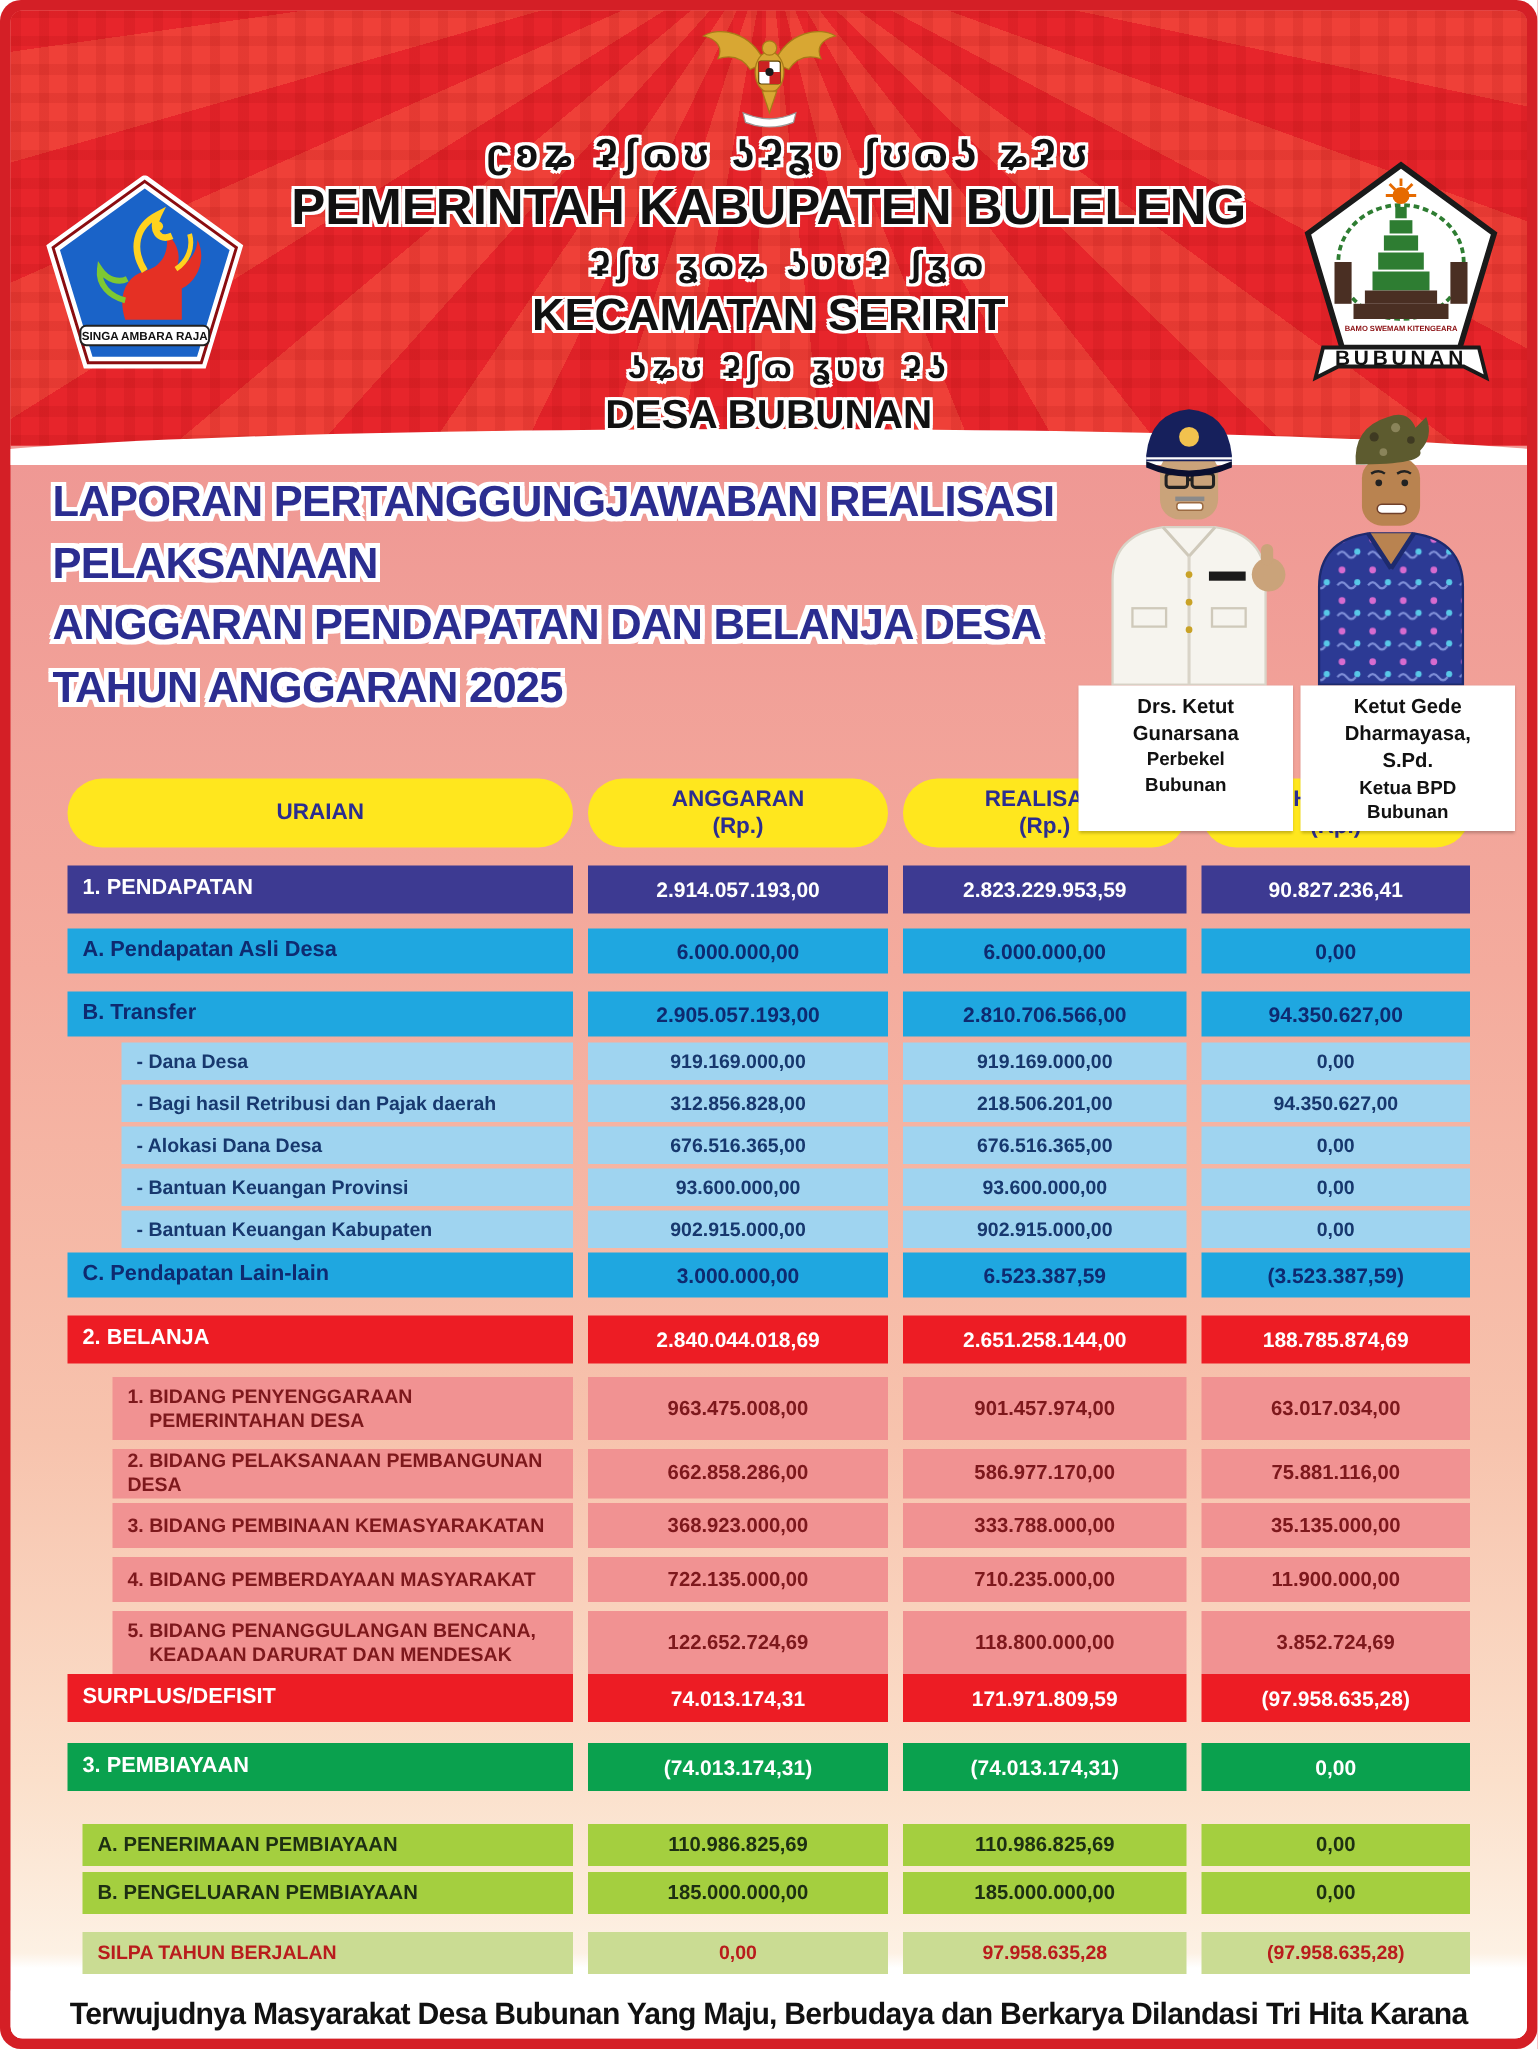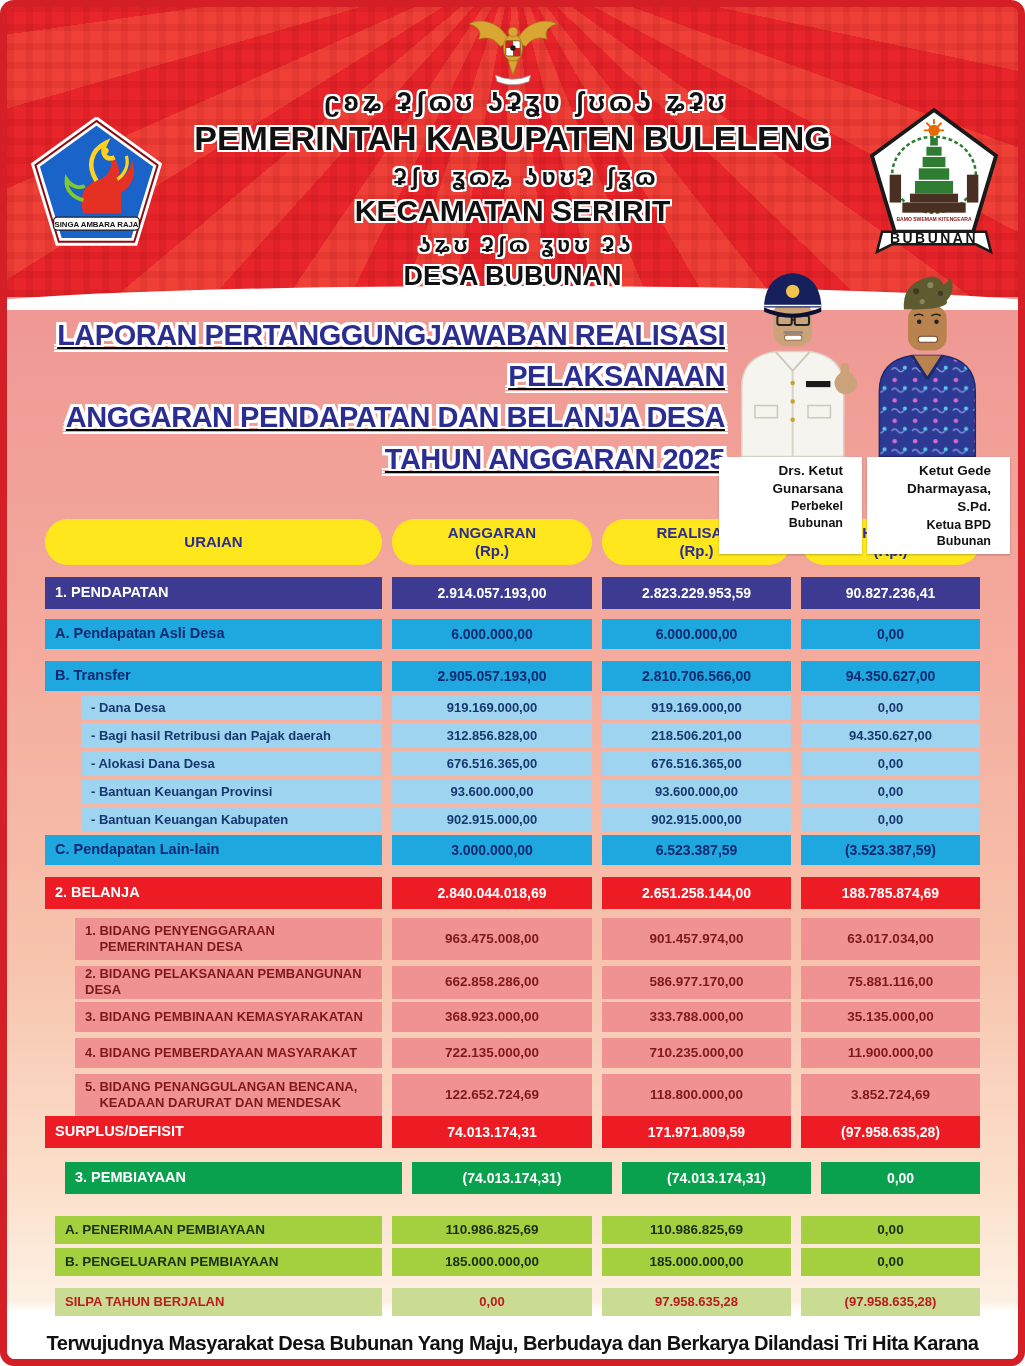--- a/index.html
+++ b/index.html
@@ -19,48 +19,48 @@
     border-radius:50% 50% 50% 50%/100% 100% 0 0;z-index:2;}
   .ow{text-shadow:-2px -2px 0 #fff,2px -2px 0 #fff,-2px 2px 0 #fff,2px 2px 0 #fff,
       -2px 0 0 #fff,2px 0 0 #fff,0 -2px 0 #fff,0 2px 0 #fff;}
   .aksara{color:#111;font-weight:bold;letter-spacing:4px;line-height:1;padding-left:28px;}
   .hline{color:#111;font-weight:bold;letter-spacing:0;line-height:1.05;}
   .garuda{margin-top:4px;}
   .seal{position:absolute;z-index:3;}
   .seal-left{left:22px;top:110px;}
   .seal-right{right:8px;top:98px;}
   
-  .title-zone{position:absolute;top:308px;left:28px;width:690px;text-align:right;z-index:3;text-decoration:underline;}
+  .title-zone{position:absolute;top:308px;left:28px;width:690px;text-align:left;z-index:3;}
   .title-line{color:#2b2d90;font-weight:bold;font-size:29px;line-height:1.42;letter-spacing:-0.5px;
     text-shadow:-3px -3px 0 #fff,3px -3px 0 #fff,-3px 3px 0 #fff,3px 3px 0 #fff,
       -3px 0 0 #fff,3px 0 0 #fff,0 -3px 0 #fff,0 3px 0 #fff;}
   
   .officials{position:absolute;top:245px;right:6px;width:306px;z-index:3;}
   .labels{position:absolute;top:450px;left:712px;right:8px;display:flex;gap:5px;z-index:4;}
-  .labelbox{background:#fff;flex:1;padding:5px 19px;text-align:right;box-shadow:0 1px 2px rgba(0,0,0,.25);}
+  .labelbox{background:#fff;flex:1;padding:5px 19px;text-align:center;box-shadow:0 1px 2px rgba(0,0,0,.25);}
   .labelbox .nm{font-weight:bold;font-size:13.5px;color:#111;line-height:1.35;}
   .labelbox .rl{font-weight:bold;font-size:12.5px;color:#111;line-height:1.3;}
   
   .tbl{position:absolute;top:512px;left:38px;right:38px;z-index:3;}
   .trow{display:grid;grid-template-columns:337px 200px 189px 1fr;column-gap:10px;}
   .cell{display:flex;align-items:center;justify-content:center;font-weight:bold;font-size:14px;
     white-space:pre-line;line-height:1.2;}
   .cell.lab{justify-content:flex-start;padding-left:10px;text-align:left;font-size:14.5px;}
   .k-head{height:46px;margin-bottom:12px;}
   .k-head .cell{background:#ffe71e;color:#2b2d90;border-radius:23px;font-size:15px;text-align:center;
     justify-content:center;padding-left:0;}
   .k-indigo{height:32px;border-radius:16px;}   .k-indigo .cell{background:#3d3a92;color:#fff;}
   .k-cyan{height:30px;}     .k-cyan .cell{background:#1fa7e0;color:#0e2a70;}
   .k-sub{height:25px;}      .k-sub .cell{background:#9fd4f0;color:#17386e;font-size:13px;}
   .k-sub .cell.lab{font-size:13px;}
   .k-red{height:32px;}      .k-red .cell{background:#ed1c24;color:#fff;}
   .k-salmon{height:30px;}   .k-salmon .cell{background:#f19292;color:#7d181c;font-size:13.5px;}
   .k-salmon .cell.lab{font-size:13px;line-height:1.25;}
   .k-salmon.tall{height:42px;}
-  .k-green{height:32px;margin-left:20px;}    .k-green .cell{background:#0aa14e;color:#fff;}
+  .k-green{height:32px;}    .k-green .cell{background:#0aa14e;color:#fff;}
   .k-lg{height:28px;}       .k-lg .cell{background:#a4cf3f;color:#1d2f12;font-size:13.5px;}
   .k-pale{height:28px;}     .k-pale .cell{background:#cadc93;color:#b91c1c;font-size:13px;}
   .ind .lab{margin-left:36px;}
   .ind2 .lab{margin-left:30px;}
   .ind3 .lab{margin-left:10px;}
   .r0{margin-top:12px;} .r1{margin-top:10px;} .r2{margin-top:12px;}
   .r3{margin-top:4px;} .r4,.r5,.r6,.r7,.r8{margin-top:3px;}
   .r9{margin-top:12px;} .r10{margin-top:9px;}
   .r11,.r12,.r13,.r14{margin-top:6px;}
   .r15{margin-top:0;border-radius:16px;} .r16{margin-top:14px;}

